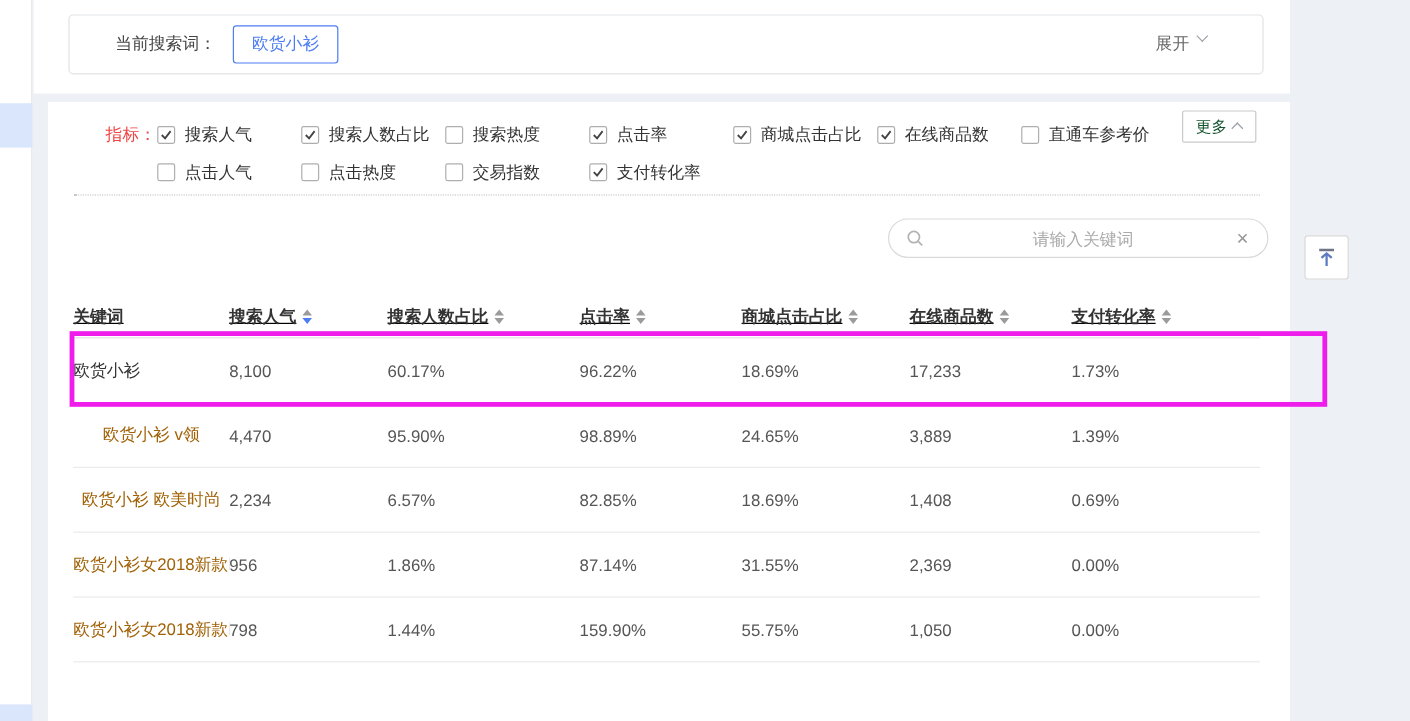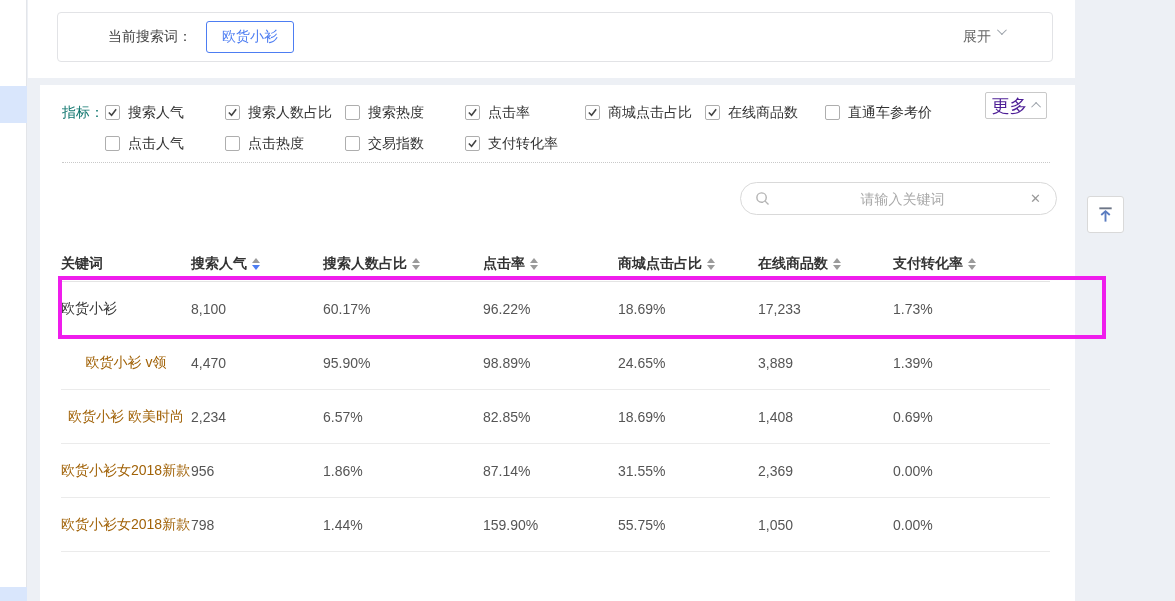--- a/index.html
+++ b/index.html
@@ -8,51 +8,51 @@
 
   
   .sidebar { position:absolute; left:0; top:0; width:27px; height:601px; background:#fff; border-right:1px solid #e3e5e9; }
   .side-sel { position:absolute; left:0; width:27px; height:37px; background:#d9e6fc; }
   .side-sel.top-item { top:86px; }
   .side-sel.bottom-item { top:587px; height:14px; }
 
   
   .topband { position:absolute; left:28px; top:0; width:1047px; height:78px; background:#fff; }
   .topcard { position:absolute; left:29px; top:12px; width:996px; height:50px; border:1px solid #e2e3e6; border-radius:4px; display:flex; align-items:center; }
-  .term-label { margin-left:50px; font-size:14px; color:#444; }
+  .term-label { margin-left:38px; font-size:14px; color:#444; }
   .term-tag { margin-left:14px; padding:6px 15px; border:1px solid #4d7df2; border-radius:3px; color:#4d7df2; font-size:14px; cursor:pointer; }
   .expand { margin-left:auto; margin-right:48px; font-size:14px; color:#666; cursor:pointer; display:flex; gap:6px; }
   .chev { display:inline-block; width:7px; height:7px; border:solid #9aa0a8; border-width:0 1.5px 1.5px 0; }
   .chev.down { transform:rotate(45deg) translateY(-2px); }
   .chev.up { transform:rotate(-135deg) translateY(-2px); }
 
   
   .panel { position:absolute; left:40px; top:85px; width:1035px; height:516px; background:#fff; }
 
   .indicators { position:relative; padding:12px 0 0 22px; }
   .ind-row { display:flex; align-items:center; height:31px; }
-  .ind-label { width:43px; font-size:14px; color:#0f766e; flex:0 0 43px; }
+  .ind-label { width:43px; font-size:14px; color:#ef4444; flex:0 0 43px;margin-left:26px; }
   .cb { display:flex; align-items:center; width:120px; flex:0 0 120px; cursor:pointer; }
   .cb.wide { width:150px; flex:0 0 150px; }
   .box { width:15px; height:15px; border:1px solid #aeaeae; border-radius:2px; background:#fff; display:inline-flex; align-items:center; justify-content:center; margin-right:8px; }
   .tick { display:none; }
   .cb.checked .tick { display:block; }
   .cb-lbl { font-size:14px; color:#333; }
-  .more-btn { position:absolute; top:7px; right:28px; width:62px; height:27px; background:#fff; border:1px solid #c9c9c9; border-radius:2px; font-size:18px; color:#4c1d95; cursor:pointer; display:flex; align-items:center; justify-content:center; gap:6px; font-family:inherit; }
+  .more-btn { position:absolute; top:7px; right:28px; width:62px; height:27px; background:#fff; border:1px solid #c9c9c9; border-radius:2px; font-size:13px; color:#14532d; cursor:pointer; display:flex; align-items:center; justify-content:center; gap:6px; font-family:inherit; }
 
   .dashed { margin:3px 25px 0 22px; border-top:1px dotted #c9c9c9; }
 
   .search-row { position:relative; height:33px; margin-top:19px; }
   .search-box { position:absolute; right:18px; top:0; width:317px; height:33px; border:1px solid #d9d9d9; border-radius:17px; background:#fff; display:flex; align-items:center; padding:0 12px 0 14px; }
   .search-box input { border:none; outline:none; flex:1; font-size:14px; color:#333; margin-left:8px; font-family:inherit; background:transparent;text-align:center; }
   .search-box input::placeholder { color:#a9a9a9; }
   .clear-x { color:#999; font-size:13px; cursor:pointer; padding:0 3px; }
 
   .thead, .trow { display:grid; grid-template-columns:130px 132px 160px 135px 140px 135px auto; margin:0 25px 0 21px; align-items:center; }
-  .thead { margin-top:31px; height:36px; border-bottom:1px solid #e4e4e4; }
+  .thead { margin-top:31px; height:36px; border-bottom:1px solid #e4e4e4;text-decoration:underline; }
   .th { font-size:14px; font-weight:bold; color:#333; display:flex; align-items:center; gap:5px; }
   .sort { display:inline-flex; flex-direction:column; gap:2px; cursor:pointer; }
   .tri { width:0; height:0; border-left:4px solid transparent; border-right:4px solid transparent; }
   .tri.up { border-bottom:5px solid #9b9b9b; }
   .tri.down { border-top:5px solid #9b9b9b; }
   .th.desc .tri.down { border-top-color:#4d7df2; }
 
   .trow { height:54px; border-bottom:1px solid #ebebeb; font-size:14px; color:#555; }
   .kw { color:#333; white-space:nowrap; overflow:hidden; }
   .kw.link { color:#a16207; cursor:pointer;text-align:center; }

